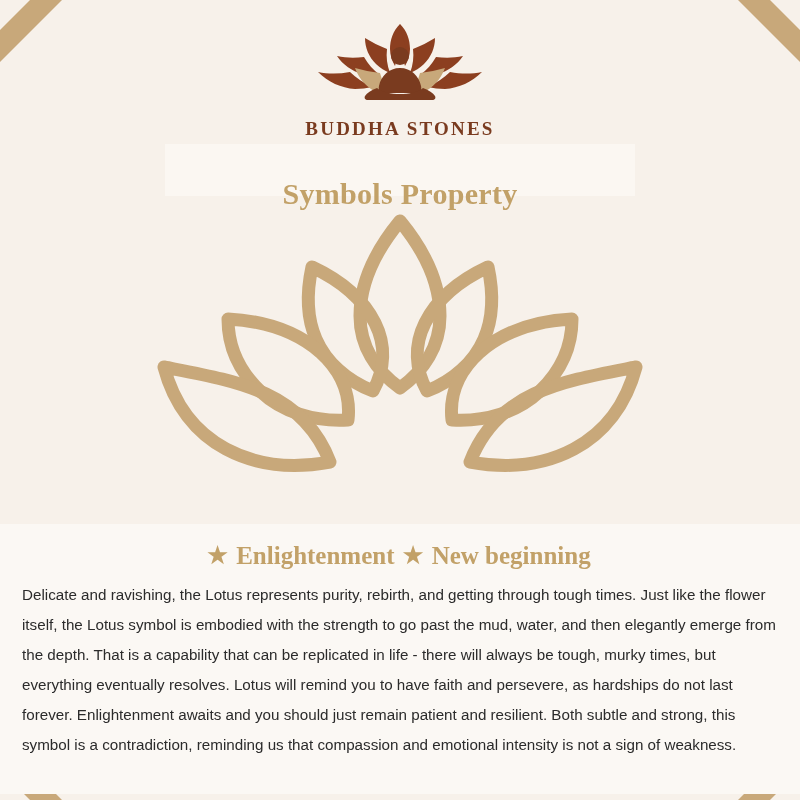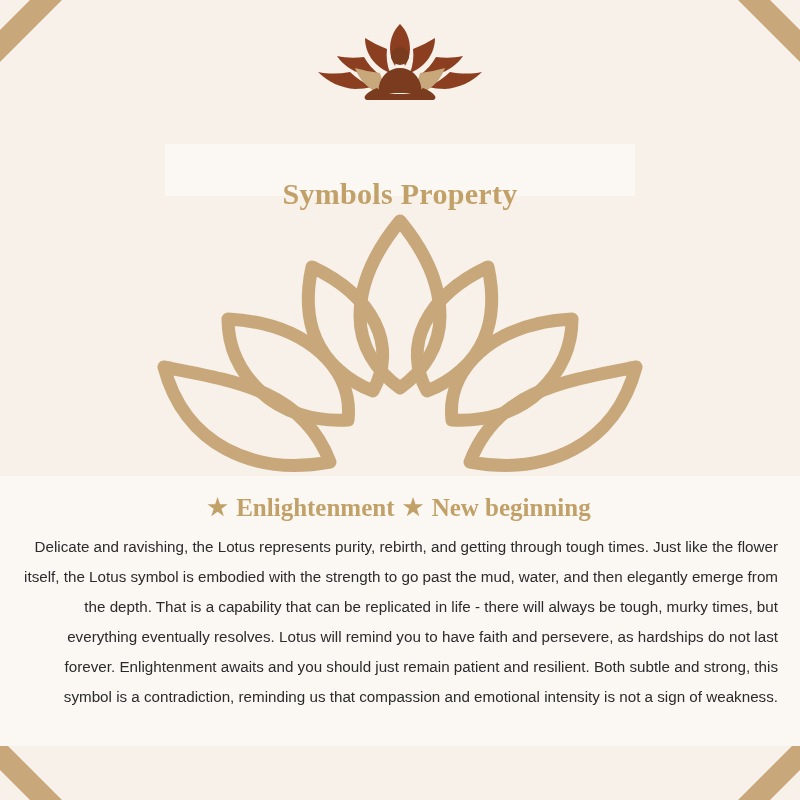--- a/index.html
+++ b/index.html
@@ -152,21 +152,21 @@
     color: #ffffff;
     font-size: 19px;
     letter-spacing: 0.6px;
     clip-path: polygon(0 0, 100% 0, calc(100% - 18px) 100%, 0 100%);
     padding-right: 44px;
   }
 
   
   .panel {
     position: absolute;
-    top: 476px;
+    top: 524px;
     left: 0;
     width: 800px;
     height: 270px;
     background: #fbf8f4;
   }
   .tagline {
     margin: 18px 0 10px 0;
     text-align: center;
     font-size: 25px;
     font-weight: bold;
@@ -180,21 +180,21 @@
   }
   .tagline .kw {
     padding: 0 2px;
   }
   .body-text {
     margin: 0;
     padding: 0 22px;
     font-size: 15.2px;
     line-height: 30px;
     color: #2b2b2b;
-    text-align: right;
+    text-align: left;
   }
 </style>
 </head>
 <body>
 
 <div id="page">
 
   <div class="corner corner-tl"></div>
   <div class="corner corner-tr"></div>
   <div class="corner corner-bl"></div>
@@ -222,20 +222,21 @@
         <path d="M160 52c-4 11-12 20-23 25-4 2-9 3-13 3 5-7 9-15 11-23 9-1 17-3 25-5z"></path>
         <path d="M70 52c4 11 12 20 23 25 4 2 9 3 13 3-5-7-9-15-11-23-9-1-17-3-25-5z"></path>
       </g>
 
       <g fill="#7a3b1f">
         <circle cx="115" cy="40" r="9"></circle>
         <path d="M115 52c-11 0-19 8-21 18-1 4 1 7 5 7h32c4 0 6-3 5-7-2-10-10-18-21-18z"></path>
         <path d="M92 72c-6 2-10 5-12 8-1 2 0 4 3 4h64c3 0 4-2 3-4-2-3-6-6-12-8-5 4-14 6-23 6s-18-2-23-6z"></path>
       </g>
     </svg>
+    <div class="brand-name">BUDDHA STONES</div>
   </div>
 
   <div class="title-band">
     <span class="title-band-text">Symbols Property</span>
   </div>
 
   <div class="lotus-wrap">
     <svg width="560" height="290" viewBox="0 0 560 290">
       <g fill="none" stroke="#c8a87a" stroke-width="13" stroke-linejoin="round" stroke-linecap="round">
 

